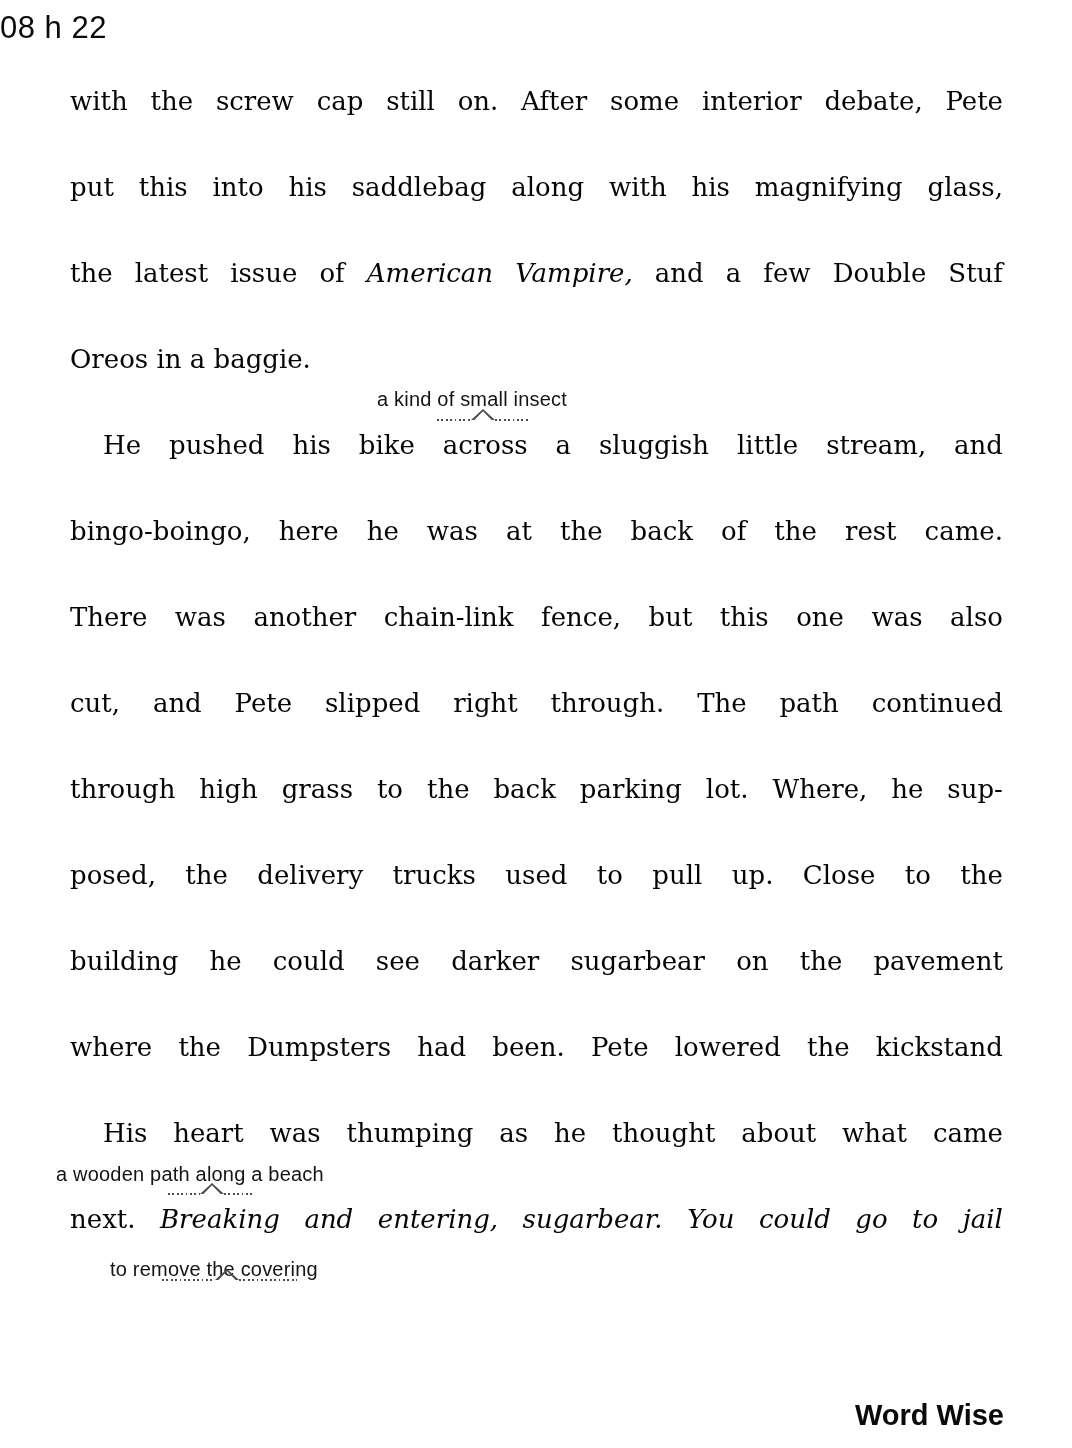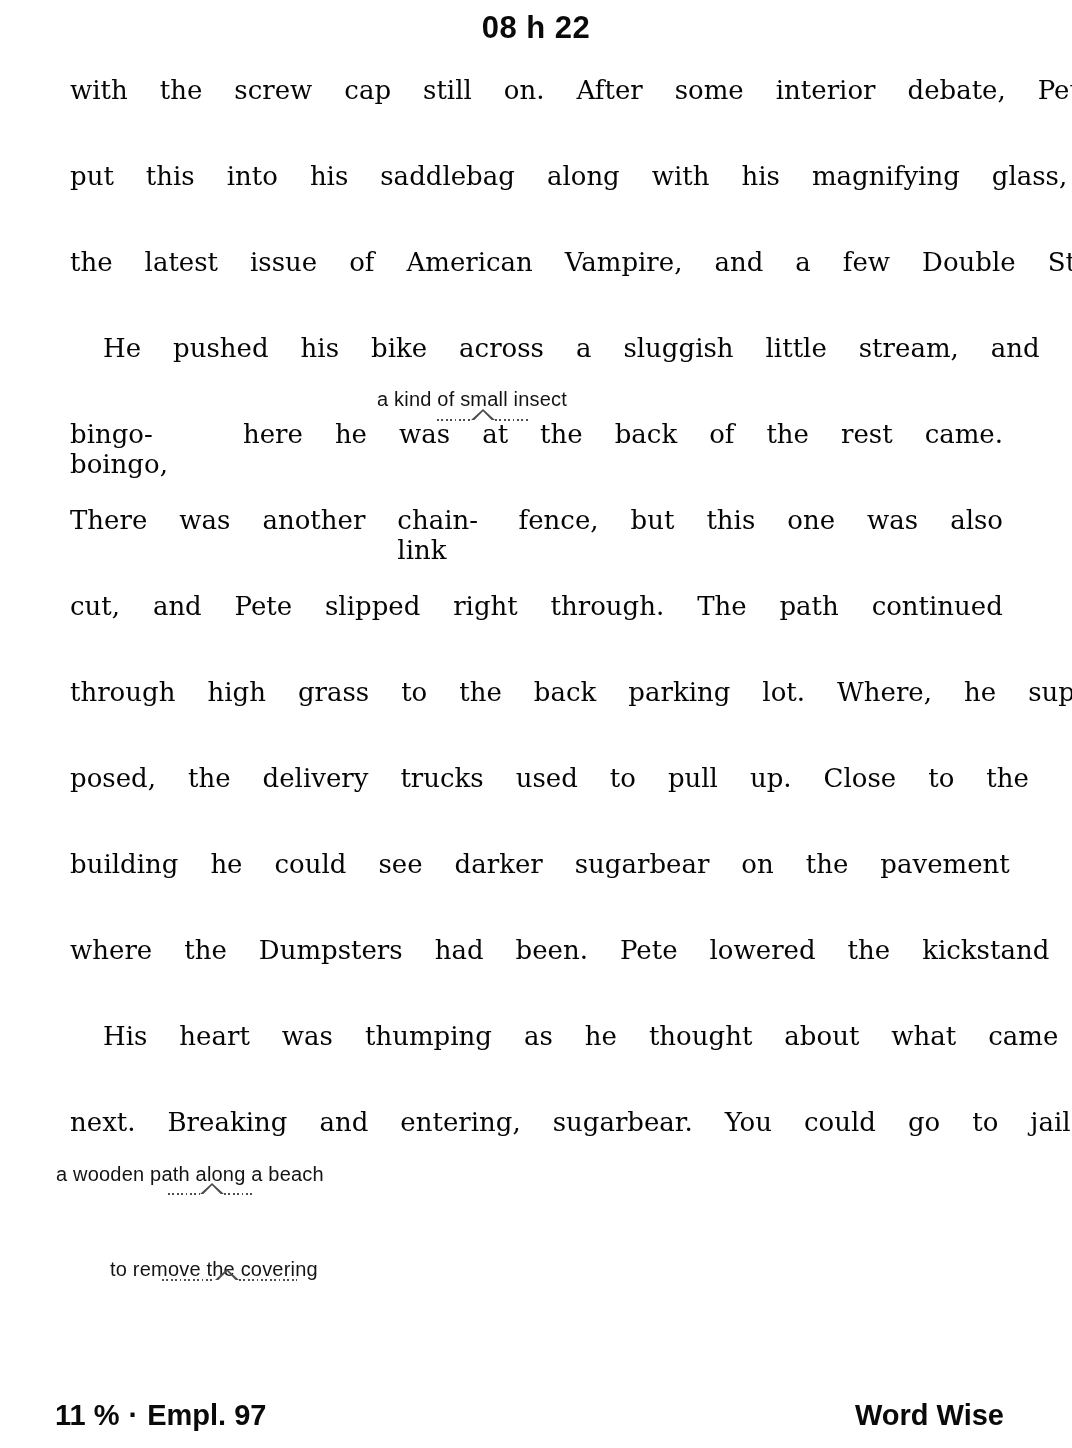--- a/index.html
+++ b/index.html
@@ -1,31 +1,31 @@
 <!DOCTYPE html>
 <html lang="en"><head>
 <meta charset="utf-8">
 <style>
   html,body{margin:0;padding:0;background:#ffffff;}
   .page{position:relative;width:1072px;height:1448px;background:#ffffff;overflow:hidden;
         font-family:"Liberation Sans",sans-serif;color:#000;}
 
   
-  .header-time{position:absolute;top:10px;left:0;width:100%;text-align:center;
-               font-size:31px;font-weight:bold;letter-spacing:0.5px;color:#0a0a0a;}
+  .header-time{position:absolute;top:10px;left:0;width:100%;
+               font-size:31px;font-weight:normal;letter-spacing:0.5px;color:#0a0a0a;}
 
   
   .text-body{position:absolute;left:70px;top:56px;width:933px;}
   .line{position:relative;height:86px;}
-  .line-text{position:absolute;left:0;right:0;top:19px;
+  .line-text{position:absolute;left:0;right:0;top:30px;
              font-family:"DejaVu Serif","Liberation Serif",serif;
-             font-size:26px;color:#050505;white-space:nowrap;gap:32px;}
+             font-size:26px;color:#050505;white-space:nowrap;}
   .line-text.justify{display:flex;justify-content:space-between;white-space:normal;}
   .line-text.indent{padding-left:33px;}
-  .it{}
+  .it{font-style:italic;}
 
   
   .annotation-label{position:absolute;font-size:20px;color:#141414;letter-spacing:0.2px;text-align:center;}
   .dots{position:absolute;height:2px;
         background-image:repeating-linear-gradient(90deg,#4d4d4d 0 1.8px,transparent 1.8px 4.4px);}
   .caret{position:absolute;width:24px;height:11px;background:#4d4d4d;
          clip-path:polygon(0% 100%,50% 0%,100% 100%,86% 100%,50% 21%,14% 100%);}
 
   .a1-label{left:377px;top:388px;}
   .a1-d1{left:437px;top:419px;width:34px;}
@@ -91,20 +91,23 @@
           <span>issue</span>
           <span>of</span>
           <span class="it">American</span>
           <span class="it">Vampire,</span>
           <span>and</span>
           <span>a</span>
           <span>few</span>
           <span>Double</span>
           <span>Stuf</span>
         </div>
+      </div>
+      <div class="line">
+        <div class="line-text"><span>Oreos in a baggie.</span></div>
       </div>
       <div class="line">
         <div class="line-text justify indent">
           <span>He</span>
           <span>pushed</span>
           <span>his</span>
           <span>bike</span>
           <span>across</span>
           <span>a</span>
           <span>sluggish</span>
@@ -249,18 +252,15 @@
   <div class="annotation-label a2-label">a wooden path along a beach</div>
   <span class="dots a2-d1"></span>
   <span class="caret a2-caret"></span>
   <span class="dots a2-d2"></span>
 
   <div class="annotation-label a3-label">to remove the covering</div>
   <span class="dots a3-d1"></span>
   <span class="caret a3-caret"></span>
   <span class="dots a3-d2"></span>
 
-  <div class="footer-left">
-    <span>11 %</span><span class="sep">·</span><span>Empl. 97</span>
-  </div>
   <div class="footer-right">Word Wise</div>
 
 </div>
 
 </body></html>

